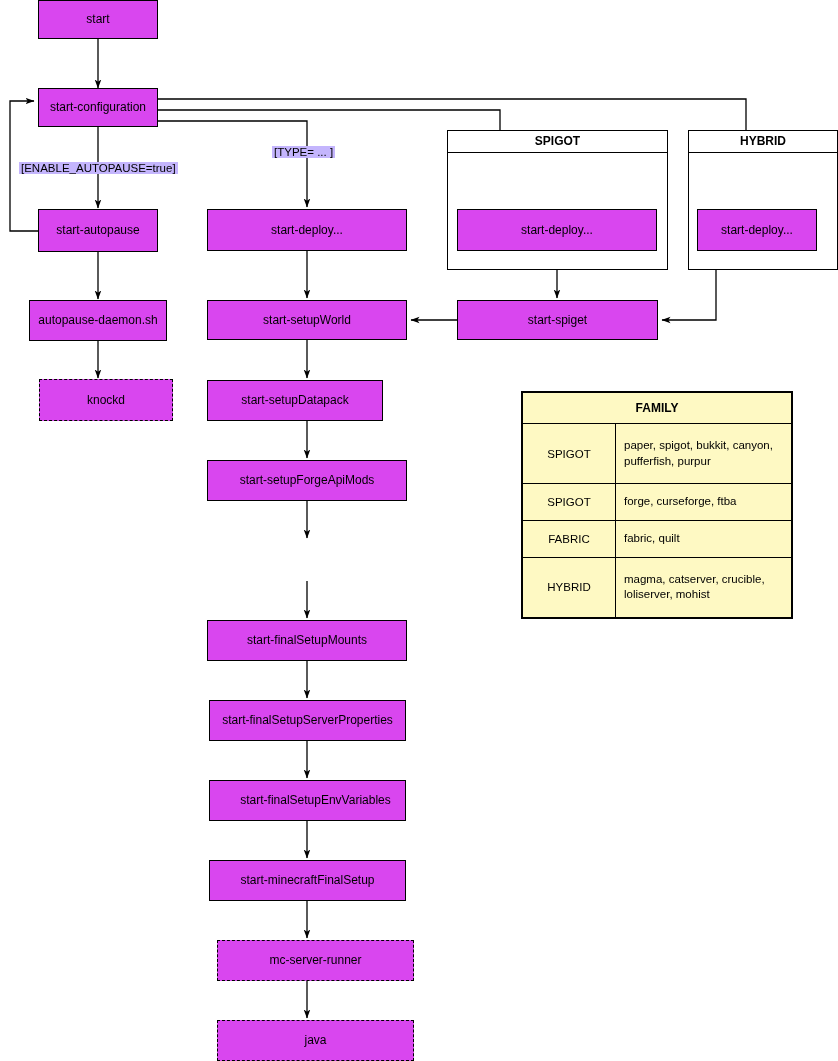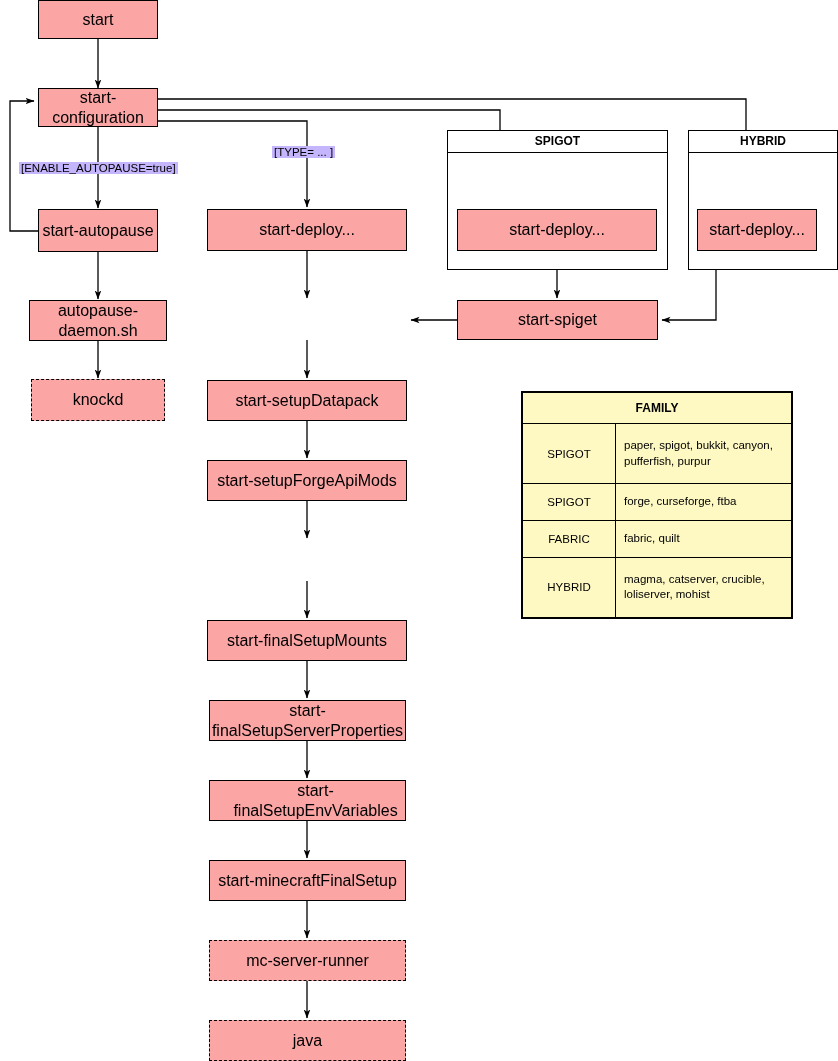--- a/index.html
+++ b/index.html
@@ -22,34 +22,35 @@
     left: 0;
     top: 0;
     width: 838px;
     height: 1061px;
     pointer-events: none;
   }
   .node {
     position: absolute;
     box-sizing: border-box;
     border: 1px solid #000000;
-    background: #fca5a5;
+    background: #d946ef;
     display: flex;
     align-items: center;
     justify-content: center;
     text-align: center;
     color: #000000;
-    font-size: 16px;
+    font-size: 12px;
     line-height: 1.25;
     font-family: "Liberation Sans", sans-serif;
     z-index: 2;
   }
   .node.dashed {
     border-style: dashed;
     border-width: 1px;
+    margin-left: 8px;
   }
   .group {
     position: absolute;
     box-sizing: border-box;
     border: 1px solid #000000;
     background: #ffffff;
     z-index: 1;
   }
   .group-title {
     position: absolute;
@@ -189,22 +190,23 @@
   <div class="node dashed" style="left:31px; top:379px; width:134px; height:42px;">knockd</div>
 
   <div class="node" style="left:207px; top:209px; width:200px; height:42px;">start-deploy...</div>
 
   <div class="node" style="left:457px; top:209px; width:200px; height:42px;">start-deploy...</div>
 
   <div class="node" style="left:697px; top:209px; width:120px; height:42px;">start-deploy...</div>
 
   <div class="node" style="left:457px; top:300px; width:201px; height:40px;">start-spiget</div>
 
-
-  <div class="node" style="left:207px; top:380px; width:200px; height:41px;">start-setupDatapack</div>
+  <div class="node" style="left:207px; top:300px; width:200px; height:40px;">start-setupWorld</div>
+
+  <div class="node" style="left:207px; top:380px; width:176px; height:41px;">start-setupDatapack</div>
 
   <div class="node" style="left:207px; top:460px; width:200px; height:41px;">start-setupForgeApiMods</div>
 
 
   <div class="node" style="left:209px; top:700px; width:197px; height:41px;">start-finalSetupServerProperties</div>
 
   <div class="node" style="left:207px; top:620px; width:200px; height:41px;">start-finalSetupMounts</div>
 
   <div class="node" style="left:209px; top:780px; width:197px; height:41px;padding-left:16px;">start-finalSetupEnvVariables</div>
 

